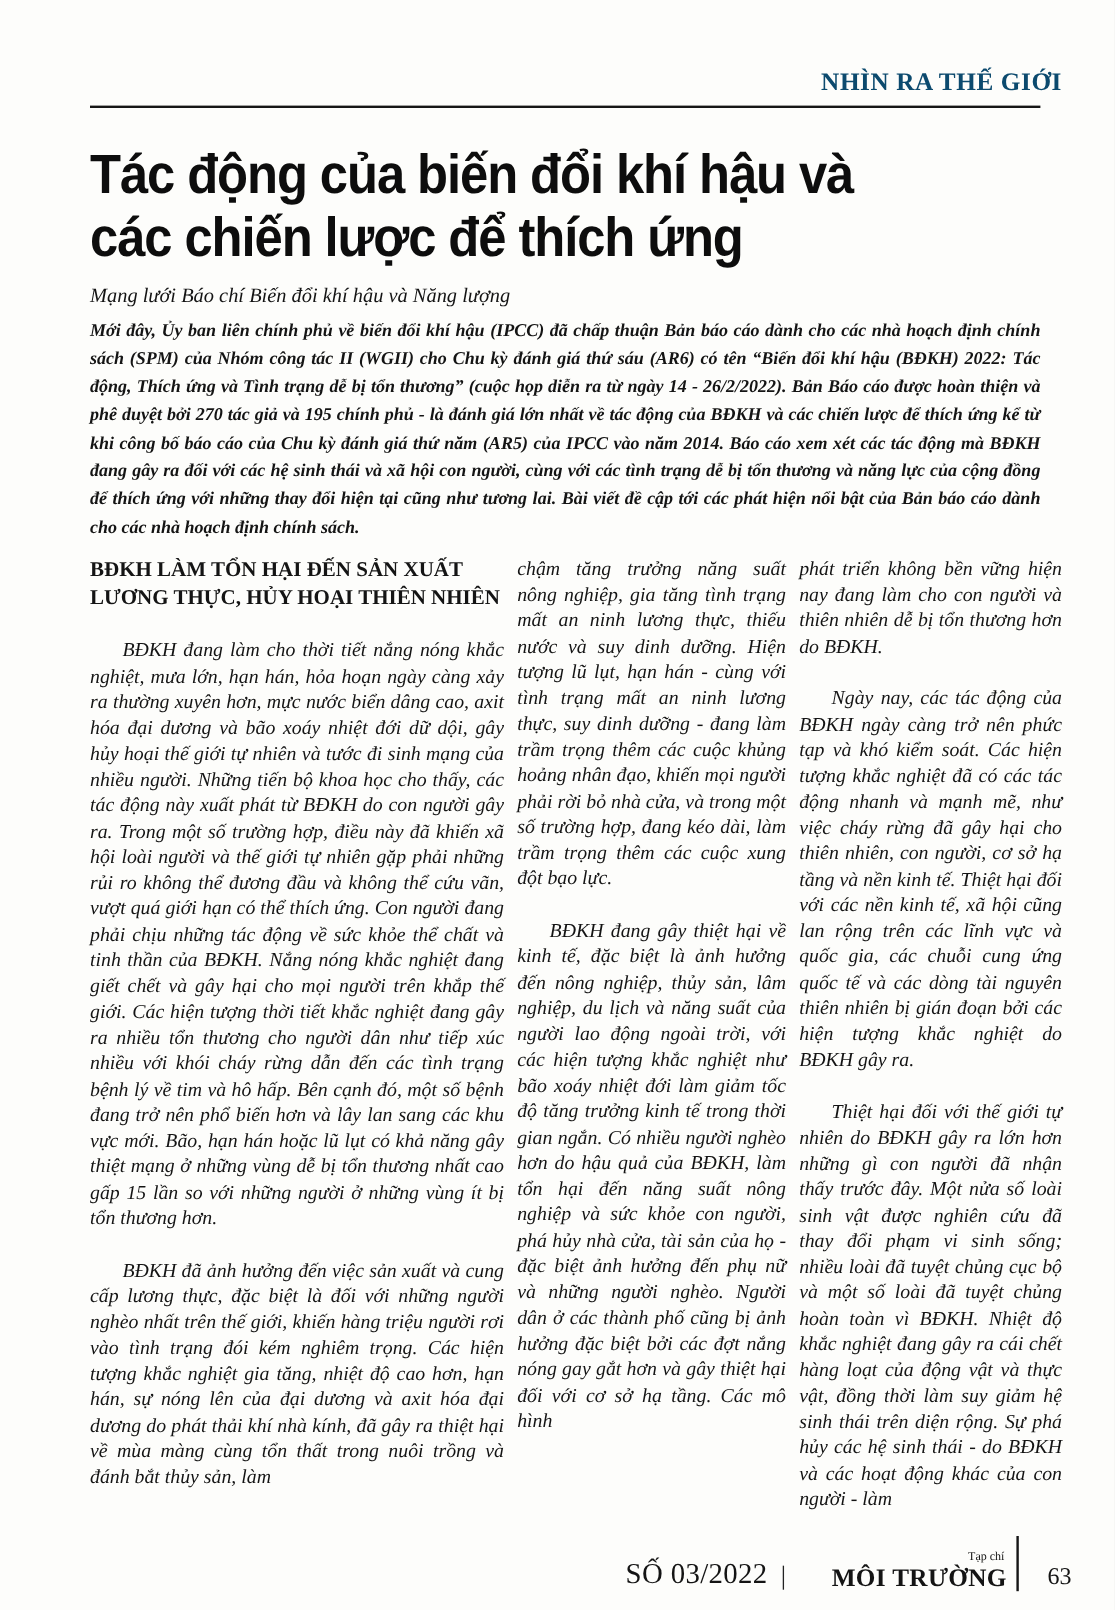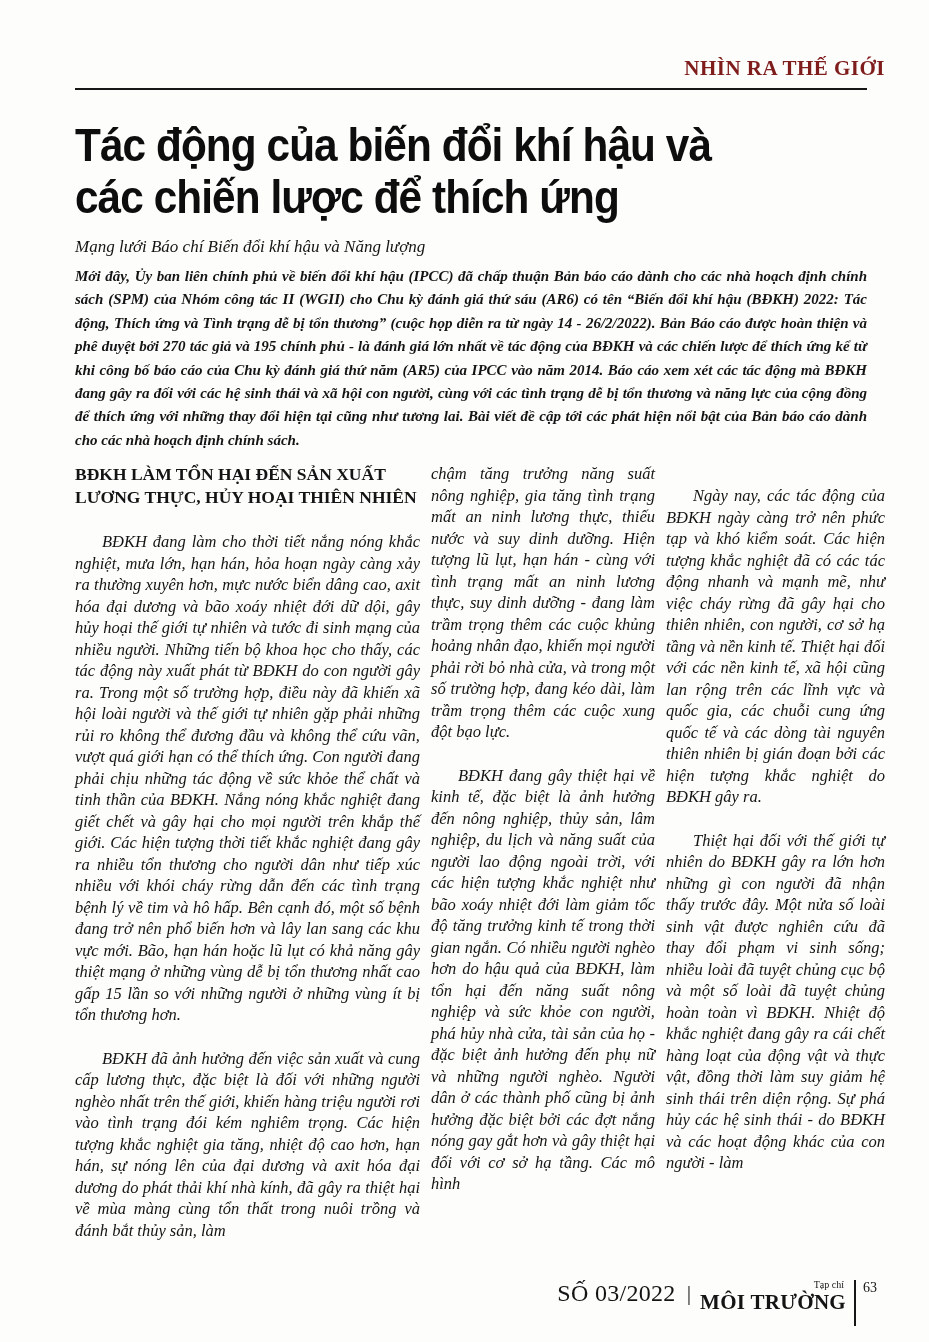--- a/index.html
+++ b/index.html
@@ -15,21 +15,21 @@
   }
   .content { padding:56px 44px 0 75px; width:929px; }
 
   
   .section-label {
     text-align:right;
     font-family:"Liberation Serif", serif;
     font-weight:bold;
     font-size:21px;
     letter-spacing:0.5px;
-    color:#7f1d1d;
+    color:#0c4a6e;
   }
   .header-rule {
     margin-top:7px;
     border:none;
     border-top:2px solid #161616;
     width:792px;
   }
 
   
   .article-title {
@@ -85,31 +85,31 @@
     font-size:16.5px;
     line-height:21.5px;
     text-align:justify;
     font-style:italic;
   }
   .col p.indent { text-indent:27px;margin-top:22px; }
 
   
   .page-footer {
     position:absolute;
-    right:52px; bottom:16px;
+    right:36px; bottom:16px;
     display:flex;
-    align-items:flex-start;
+    align-items:flex-end;
   }
   .footer-issue { font-size:24px; letter-spacing:0.3px; }
   .footer-sep { font-size:22px; font-weight:300; margin:0 9px 0 11px; color:#222; }
   .footer-logo { display:flex; flex-direction:column; align-items:center; line-height:1.05; padding-right:8px; }
   .footer-logo .small { font-size:10px; align-self:flex-end; margin-right:2px; }
-  .footer-logo .big { font-weight:bold; font-size:21px; letter-spacing:0.3px; }
+  .footer-logo .big { font-weight:bold; font-size:21px; letter-spacing:0.3px;margin-left:29px; }
   .footer-rule { width:2px; height:46px; background:#161616; }
-  .footer-page { font-size:14px; margin-left:7px; }
+  .footer-page { font-size:20px; margin-left:24px; }
 </style>
 </head>
 <body>
 
 <div class="page">
   <div class="content">
 
     <div class="section-label">NHÌN RA THẾ GIỚI</div>
     <hr class="header-rule">
 
@@ -127,20 +127,21 @@
         <p class="indent">BĐKH đang làm cho thời tiết nắng nóng khắc nghiệt, mưa lớn, hạn hán, hỏa hoạn ngày càng xảy ra thường xuyên hơn, mực nước biển dâng cao, axit hóa đại dương và bão xoáy nhiệt đới dữ dội, gây hủy hoại thế giới tự nhiên và tước đi sinh mạng của nhiều người. Những tiến bộ khoa học cho thấy, các tác động này xuất phát từ BĐKH do con người gây ra. Trong một số trường hợp, điều này đã khiến xã hội loài người và thế giới tự nhiên gặp phải những rủi ro không thể đương đầu và không thể cứu vãn, vượt quá giới hạn có thể thích ứng. Con người đang phải chịu những tác động về sức khỏe thể chất và tinh thần của BĐKH. Nắng nóng khắc nghiệt đang giết chết và gây hại cho mọi người trên khắp thế giới. Các hiện tượng thời tiết khắc nghiệt đang gây ra nhiều tổn thương cho người dân như tiếp xúc nhiều với khói cháy rừng dẫn đến các tình trạng bệnh lý về tim và hô hấp. Bên cạnh đó, một số bệnh đang trở nên phổ biến hơn và lây lan sang các khu vực mới. Bão, hạn hán hoặc lũ lụt có khả năng gây thiệt mạng ở những vùng dễ bị tổn thương nhất cao gấp 15 lần so với những người ở những vùng ít bị tổn thương hơn.</p>
         <p class="indent">BĐKH đã ảnh hưởng đến việc sản xuất và cung cấp lương thực, đặc biệt là đối với những người nghèo nhất trên thế giới, khiến hàng triệu người rơi vào tình trạng đói kém nghiêm trọng. Các hiện tượng khắc nghiệt gia tăng, nhiệt độ cao hơn, hạn hán, sự nóng lên của đại dương và axit hóa đại dương do phát thải khí nhà kính, đã gây ra thiệt hại về mùa màng cùng tổn thất trong nuôi trồng và đánh bắt thủy sản, làm</p>
       </div>
 
       <div class="col">
         <p>chậm tăng trưởng năng suất nông nghiệp, gia tăng tình trạng mất an ninh lương thực, thiếu nước và suy dinh dưỡng. Hiện tượng lũ lụt, hạn hán - cùng với tình trạng mất an ninh lương thực, suy dinh dưỡng - đang làm trầm trọng thêm các cuộc khủng hoảng nhân đạo, khiến mọi người phải rời bỏ nhà cửa, và trong một số trường hợp, đang kéo dài, làm trầm trọng thêm các cuộc xung đột bạo lực.</p>
         <p class="indent">BĐKH đang gây thiệt hại về kinh tế, đặc biệt là ảnh hưởng đến nông nghiệp, thủy sản, lâm nghiệp, du lịch và năng suất của người lao động ngoài trời, với các hiện tượng khắc nghiệt như bão xoáy nhiệt đới làm giảm tốc độ tăng trưởng kinh tế trong thời gian ngắn. Có nhiều người nghèo hơn do hậu quả của BĐKH, làm tổn hại đến năng suất nông nghiệp và sức khỏe con người, phá hủy nhà cửa, tài sản của họ - đặc biệt ảnh hưởng đến phụ nữ và những người nghèo. Người dân ở các thành phố cũng bị ảnh hưởng đặc biệt bởi các đợt nắng nóng gay gắt hơn và gây thiệt hại đối với cơ sở hạ tầng. Các mô hình</p>
       </div>
 
       <div class="col">
+        <p>phát triển không bền vững hiện nay đang làm cho con người và thiên nhiên dễ bị tổn thương hơn do BĐKH.</p>
         <p class="indent">Ngày nay, các tác động của BĐKH ngày càng trở nên phức tạp và khó kiểm soát. Các hiện tượng khắc nghiệt đã có các tác động nhanh và mạnh mẽ, như việc cháy rừng đã gây hại cho thiên nhiên, con người, cơ sở hạ tầng và nền kinh tế. Thiệt hại đối với các nền kinh tế, xã hội cũng lan rộng trên các lĩnh vực và quốc gia, các chuỗi cung ứng quốc tế và các dòng tài nguyên thiên nhiên bị gián đoạn bởi các hiện tượng khắc nghiệt do BĐKH gây ra.</p>
         <p class="indent">Thiệt hại đối với thế giới tự nhiên do BĐKH gây ra lớn hơn những gì con người đã nhận thấy trước đây. Một nửa số loài sinh vật được nghiên cứu đã thay đổi phạm vi sinh sống; nhiều loài đã tuyệt chủng cục bộ và một số loài đã tuyệt chủng hoàn toàn vì BĐKH. Nhiệt độ khắc nghiệt đang gây ra cái chết hàng loạt của động vật và thực vật, đồng thời làm suy giảm hệ sinh thái trên diện rộng. Sự phá hủy các hệ sinh thái - do BĐKH và các hoạt động khác của con người - làm</p>
       </div>
 
     </div>
   </div>
 
   <div class="page-footer">
     <span class="footer-issue">SỐ 03/2022</span>
     <span class="footer-sep">|</span>

